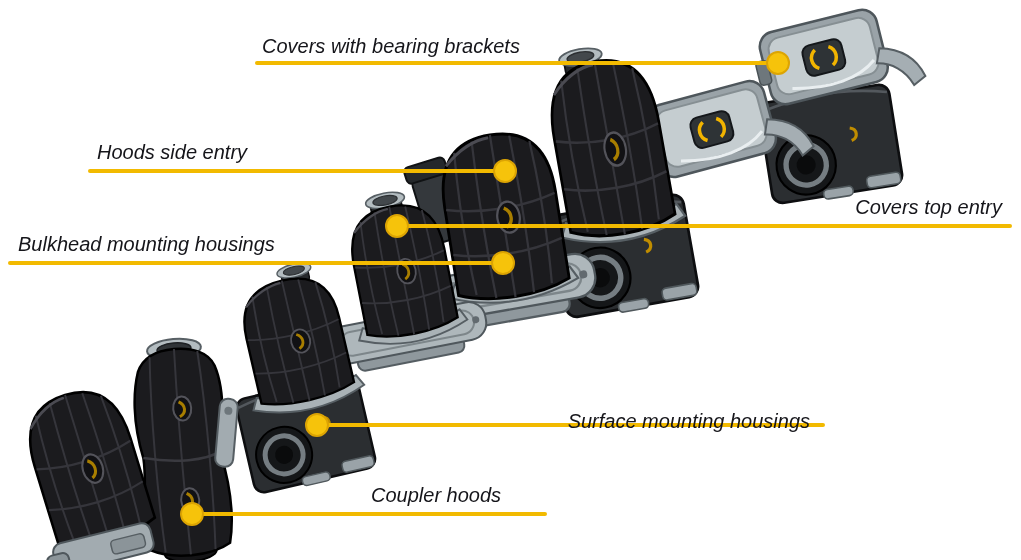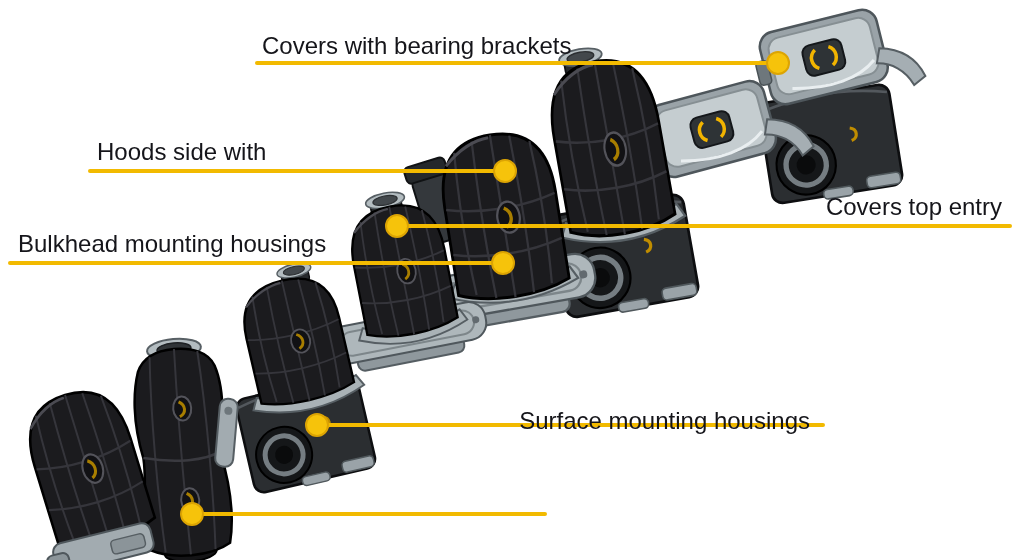--- a/index.html
+++ b/index.html
@@ -6,24 +6,25 @@
   .stage{
     position:relative;
     width:1021px;height:560px;
     background:#ffffff;
     overflow:hidden;
     font-family:"Liberation Sans", sans-serif;
   }
   .art{position:absolute;left:0;top:0;}
   .callout-label{
     position:absolute;
-    font-size:24px;
+    font-size:20px;
     line-height:26px;
     color:#15151a;
     white-space:nowrap;
+    font-style:italic;
   }
   .callout-line{
     position:absolute;
     height:4px;
     background:#F2BA00;
     border-radius:2px;
   }
   .callout-dot{
     position:absolute;
     width:24px;height:24px;
@@ -198,30 +199,31 @@
       </g>
     </g>
   </svg>
 
   <div class="callout-line" id="c0-line"></div>
   <div class="callout-dot" id="c0-dot"></div>
   <div class="callout-label" id="c0-label">Covers with bearing brackets</div>
 
   <div class="callout-line" id="c1-line"></div>
   <div class="callout-dot" id="c1-dot"></div>
-  <div class="callout-label" id="c1-label">Hoods side with</div>
+  <div class="callout-label" id="c1-label">Hoods side entry</div>
 
   <div class="callout-line" id="c2-line"></div>
   <div class="callout-dot" id="c2-dot"></div>
   <div class="callout-label" id="c2-label">Bulkhead mounting housings</div>
 
   <div class="callout-line" id="c3-line"></div>
   <div class="callout-dot" id="c3-dot"></div>
   <div class="callout-label" id="c3-label">Covers top entry</div>
 
   <div class="callout-line" id="c4-line"></div>
   <div class="callout-dot" id="c4-dot"></div>
   <div class="callout-label" id="c4-label">Surface mounting housings</div>
 
   <div class="callout-line" id="c5-line"></div>
   <div class="callout-dot" id="c5-dot"></div>
+  <div class="callout-label" id="c5-label">Coupler hoods</div>
 
 </div>
 
 </body></html>

